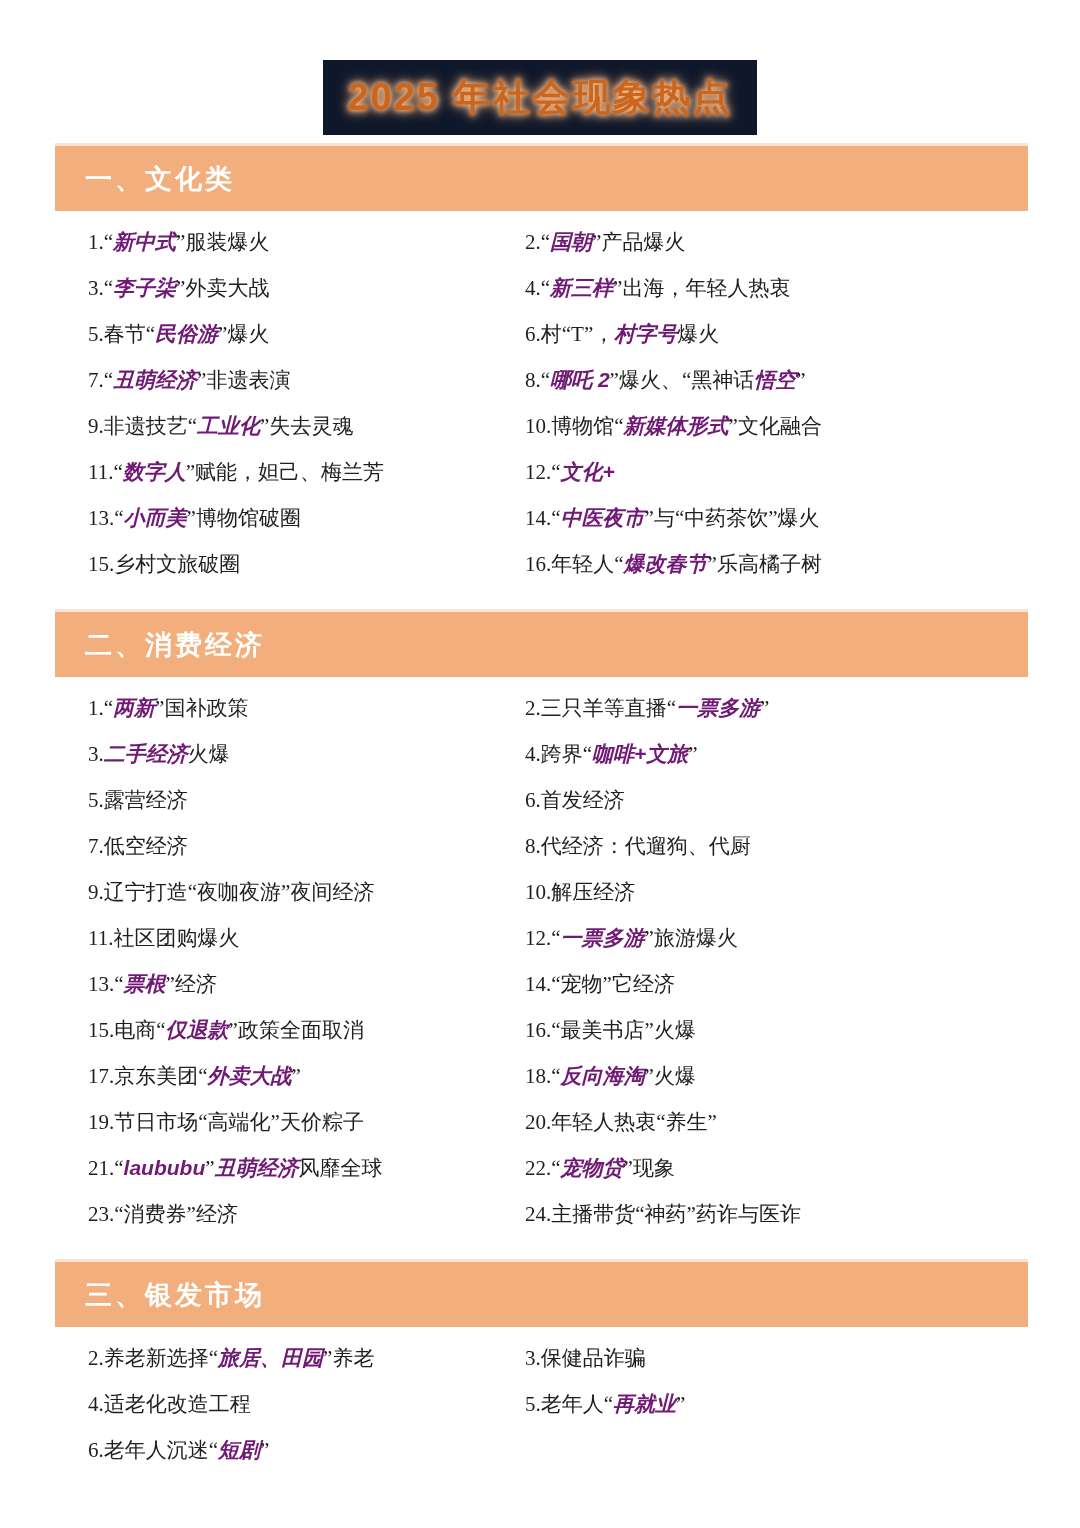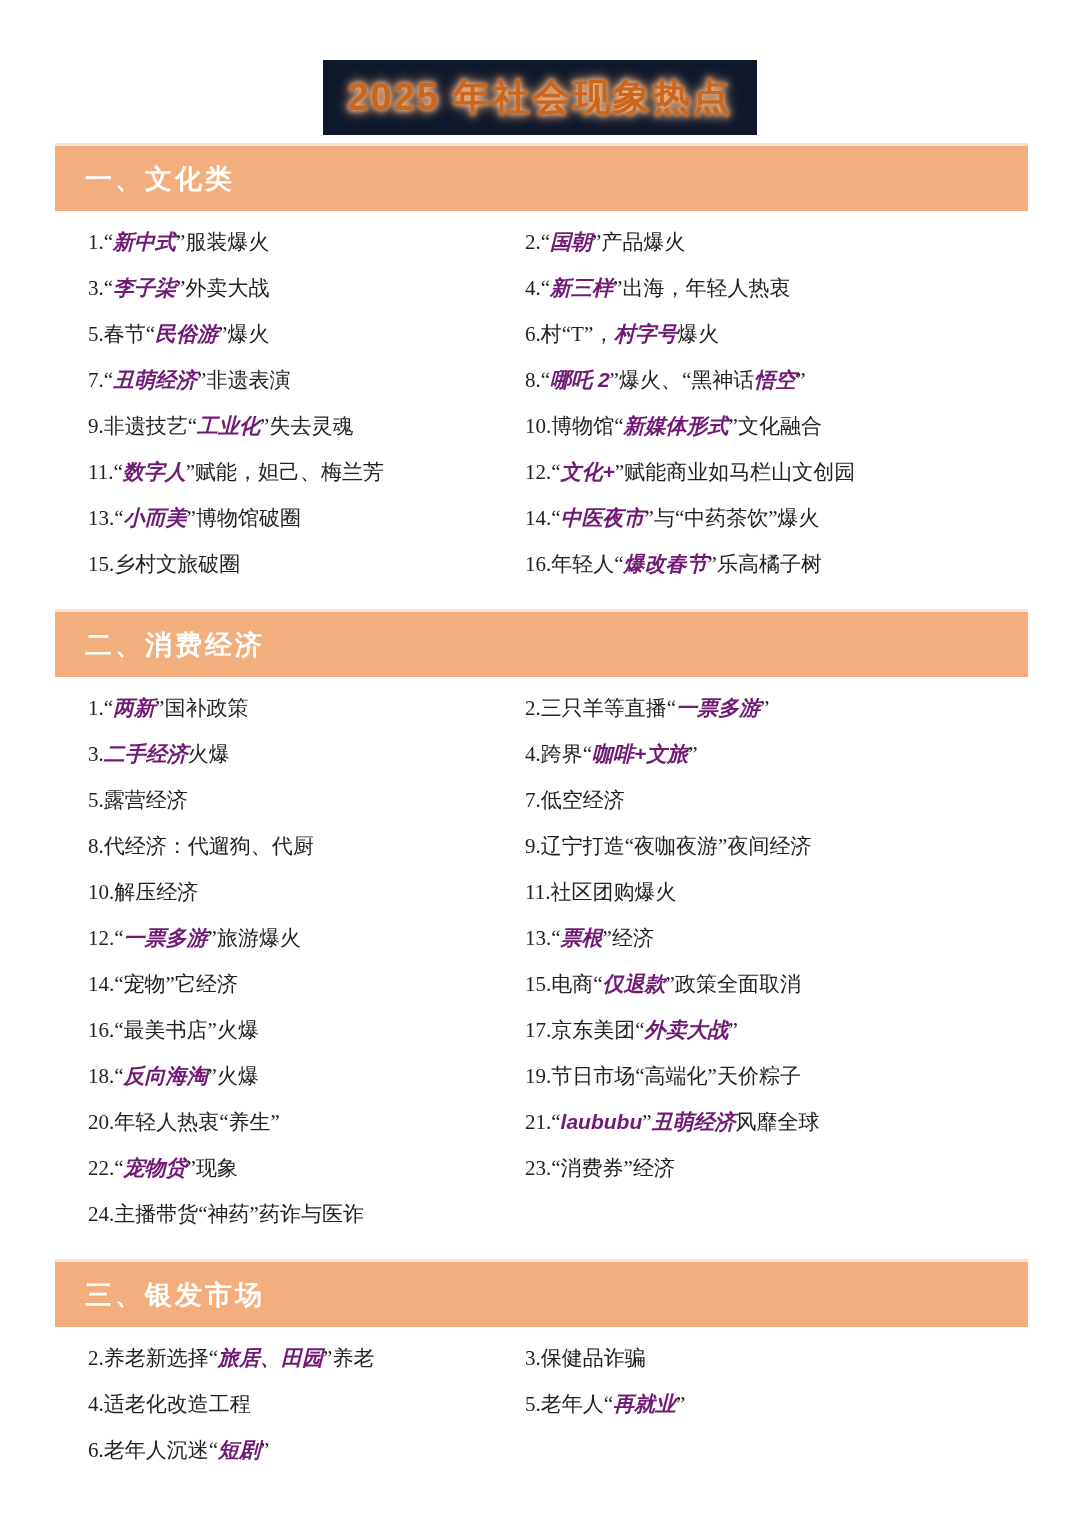--- a/index.html
+++ b/index.html
@@ -122,21 +122,20 @@
           <span>”文化融合</span>
         </div>
         <div class="item">
           <span>11.“</span>
           <span class="em">数字人</span>
           <span>”赋能，妲己、梅兰芳</span>
         </div>
         <div class="item">
           <span>12.“</span>
           <span class="em">文化+</span>
-          <span>”赋能商业如马栏山文创园</span>
         </div>
         <div class="item">
           <span>13.“</span>
           <span class="em">小而美</span>
           <span>”博物馆破圈</span>
         </div>
         <div class="item">
           <span>14.“</span>
           <span class="em">中医夜市</span>
           <span>”与“中药茶饮”爆火</span>
@@ -173,20 +172,23 @@
         </div>
         <div class="item">
           <span>4.跨界“</span>
           <span class="em">咖啡+文旅</span>
           <span>”</span>
         </div>
         <div class="item">
           <span>5.露营经济</span>
         </div>
         <div class="item">
+          <span>6.首发经济</span>
+        </div>
+        <div class="item">
           <span>7.低空经济</span>
         </div>
         <div class="item">
           <span>8.代经济：代遛狗、代厨</span>
         </div>
         <div class="item">
           <span>9.辽宁打造“夜咖夜游”夜间经济</span>
         </div>
         <div class="item">
           <span>10.解压经济</span>

